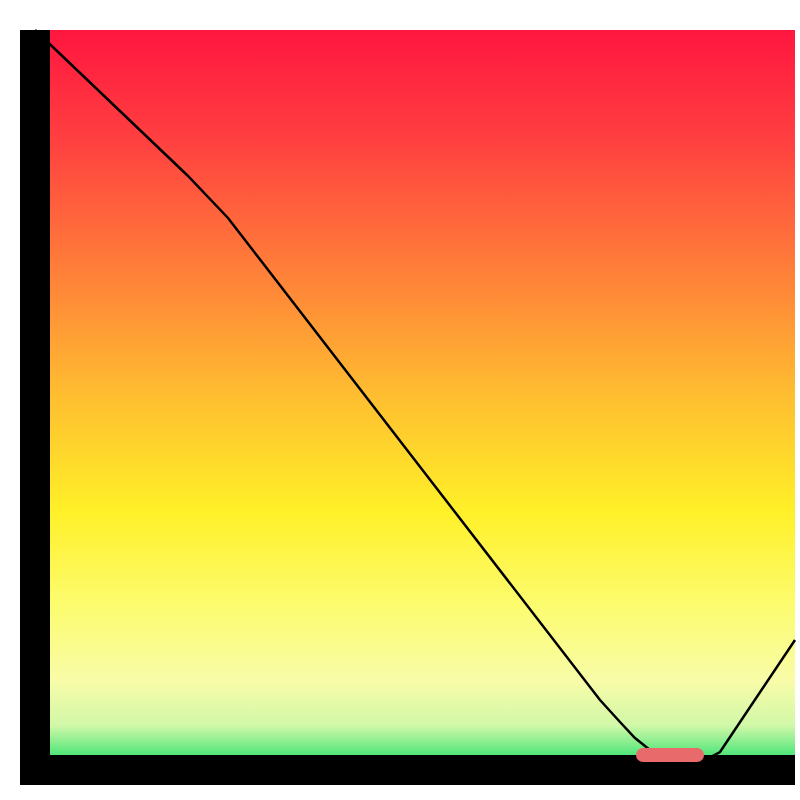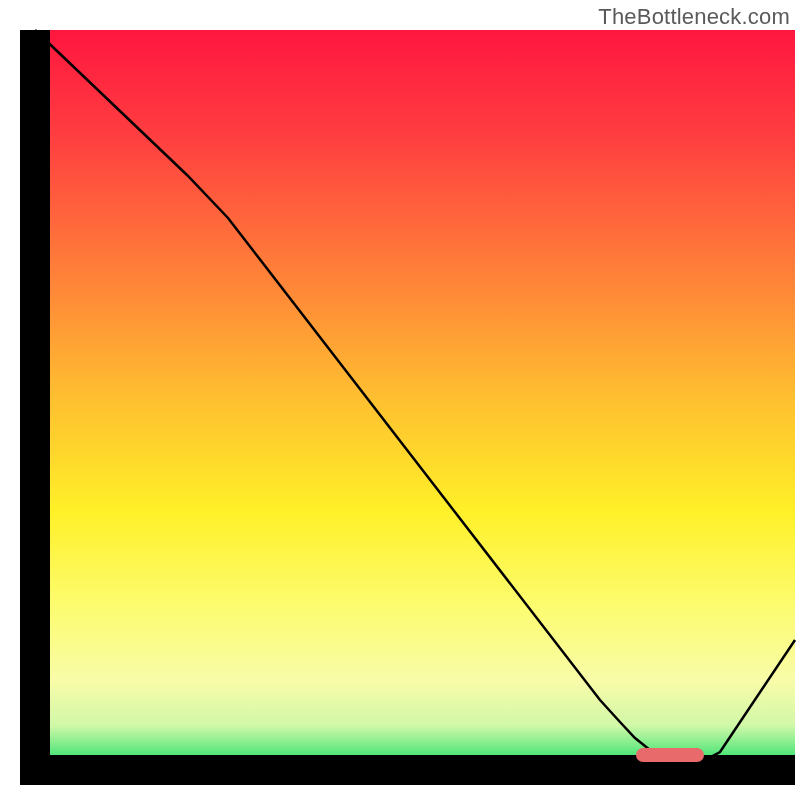--- a/index.html
+++ b/index.html
@@ -26,21 +26,20 @@
     letter-spacing: 0.2px;
   }
   svg {
     display: block;
   }
 </style>
 </head>
 <body>
 
 <div class="chart-container">
-  <div class="watermark">TheBottleneck.com</div>
   <svg width="800" height="800" viewBox="0 0 800 800">
     <defs>
       <linearGradient id="bg-gradient" x1="0" y1="0" x2="0" y2="1">
         <stop id="gs0" offset="0%" stop-color="#ff163f"></stop>
         <stop id="gs1" offset="15%" stop-color="#ff4040"></stop>
         <stop id="gs2" offset="35%" stop-color="#ff8838"></stop>
         <stop id="gs3" offset="50%" stop-color="#ffc030"></stop>
         <stop id="gs4" offset="65%" stop-color="#fff028"></stop>
         <stop id="gs5" offset="78%" stop-color="#fcfc70"></stop>
         <stop id="gs6" offset="88%" stop-color="#f8fca8"></stop>

